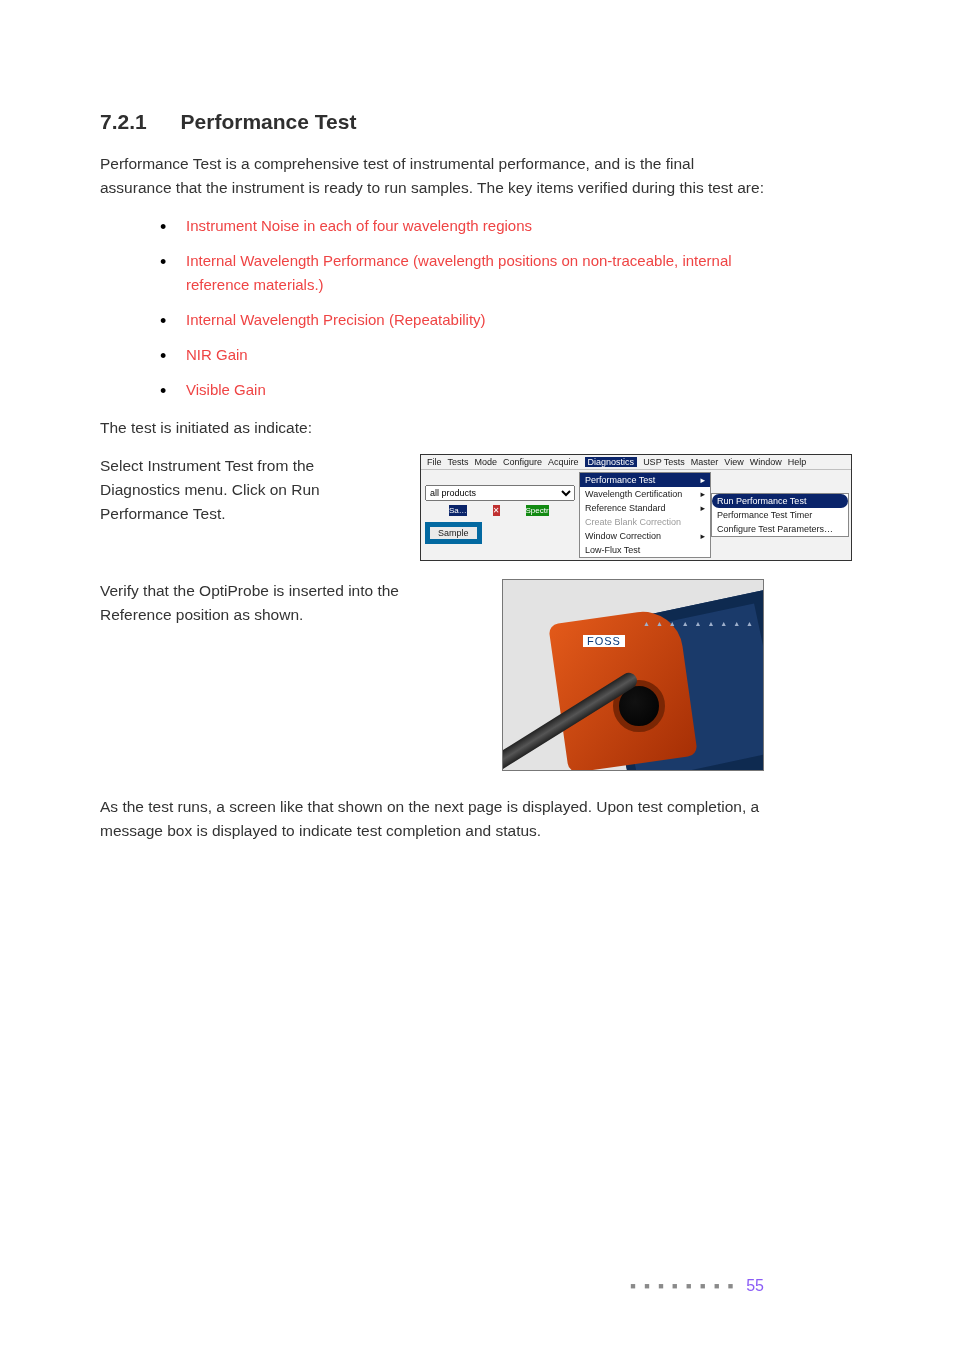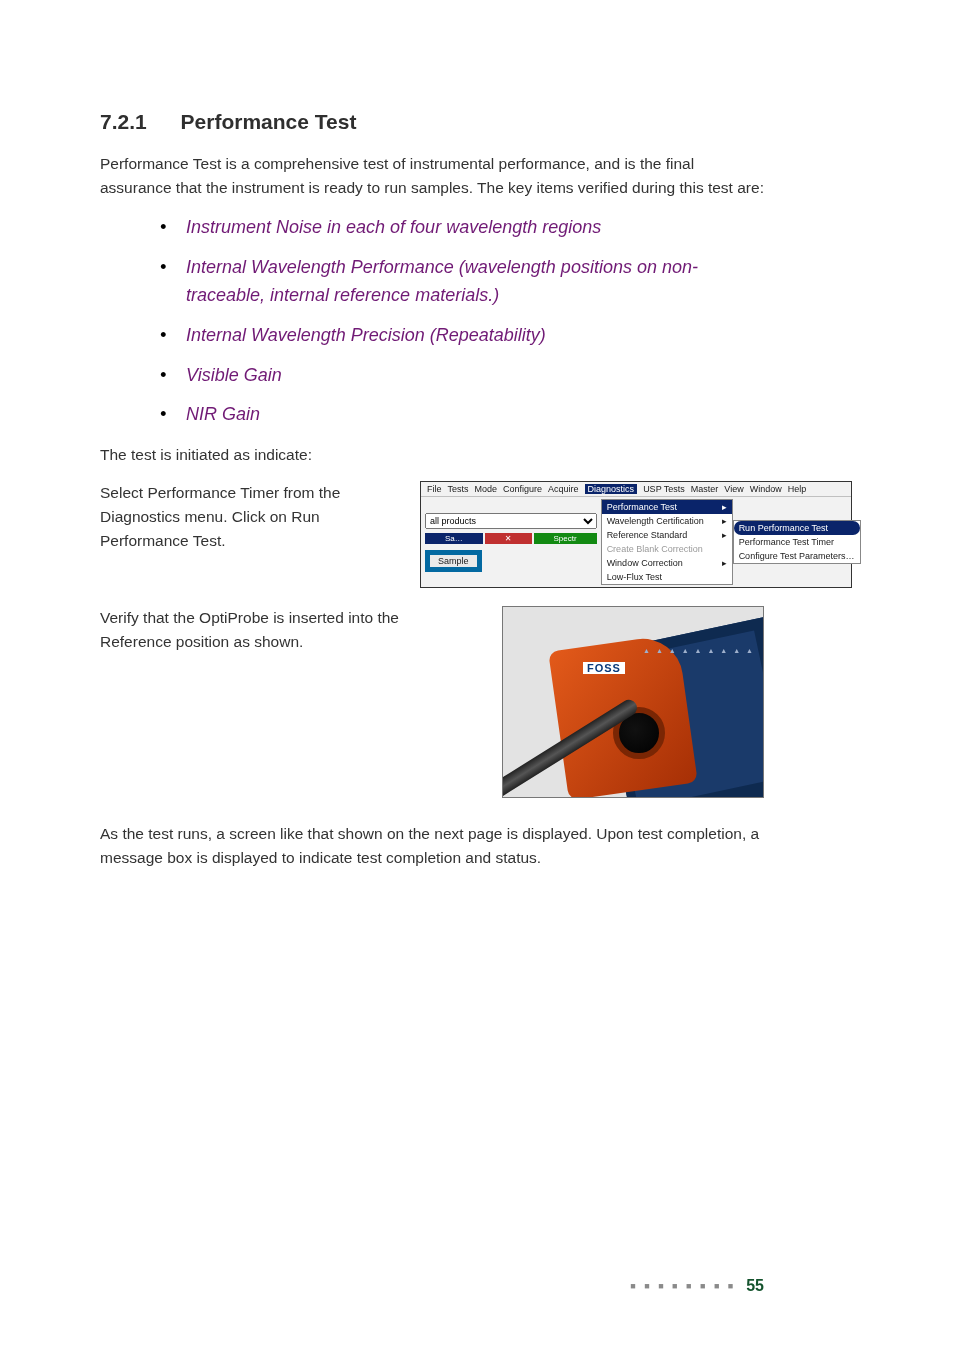--- a/index.html
+++ b/index.html
@@ -33,25 +33,24 @@
     color: #333333;
   }
   ul.bullets {
     list-style: none;
     margin: 0 0 14px 0;
     padding: 0 0 0 60px;
   }
   ul.bullets li {
     position: relative;
     padding-left: 26px;
-    font-size: 18px;
+    font-size: 15px;
     line-height: 1.55;
     margin: 0 0 12px 0;
-    color: #701a75;
-    font-style: italic;
+    color: #ef4444;
   }
   ul.bullets li::before {
     content: "•";
     position: absolute;
     left: 0;
     top: 0;
     font-size: 18px;
     color: #000;
   }
   .row1 {
@@ -109,22 +108,23 @@
   }
   .menu-shot .left .docrow {
     margin-top: 4px;
     display: flex;
     gap: 2px;
     align-items: center;
   }
   .menu-shot .left .docrow .tab {
     background: #0a246a;
     color: #fff;
-    padding: 1px 20px;
+    padding: 1px 0;
     font-size: 8px;
+    margin-left: 24px;
   }
   .menu-shot .left .docrow .tab.green { background: #128a12; }
   .menu-shot .left .docrow .tab.red   { background: #c03030; }
   .menu-shot .left .btn {
     display: inline-block;
     margin-top: 6px;
     border: 5px solid #0369a1;
     padding: 1px 8px;
     background: #eaeaea;
     font-size: 9px;
@@ -195,21 +195,21 @@
     border-radius: 10px 40px 10px 10px;
     transform: rotate(-8deg);
   }
   .photo .fosslabel {
     position: absolute;
     left: 80px;
     top: 55px;
     background: #fff;
     color: #0a3a7a;
     font-size: 11px;
-    font-weight: 700;
+    font-weight: 400;
     padding: 0px 4px;
     letter-spacing: 1px;
   }
   .photo .dots {
     position: absolute;
     right: 8px;
     top: 40px;
     color: #9fb0cc;
     font-size: 7px;
     line-height: 7px;
@@ -246,50 +246,50 @@
     color: #333;
   }
   .footer .bars {
     color: #8a8a8a;
     letter-spacing: 3px;
     font-size: 9px;
     margin-right: 6px;
     vertical-align: 2px;
   }
   .footer .pg {
-    font-weight: 700;
+    font-weight: 400;
     font-size: 16px;
-    color: #14532d;
+    color: #8b5cf6;
   }
 </style>
 </head>
 <body>
 
 <div class="page">
 
   <h2 class="section-heading">
     <span class="num">7.2.1</span>
     <span>Performance Test</span>
   </h2>
 
   <p class="body">Performance Test is a comprehensive test of instrumental performance, and is the final assurance that the instrument is ready to run samples. The key items verified during this test are:</p>
 
   <ul class="bullets">
     <li>Instrument Noise in each of four wavelength regions</li>
     <li>Internal Wavelength Performance (wavelength positions on non-traceable, internal reference materials.)</li>
     <li>Internal Wavelength Precision (Repeatability)</li>
+    <li>NIR Gain</li>
     <li>Visible Gain</li>
-    <li>NIR Gain</li>
   </ul>
 
   <p class="body">The test is initiated as indicate:</p>
 
   <div class="row1">
     <div class="text-col">
-      <p class="body">Select Performance Timer from the Diagnostics menu. Click on Run Performance Test.</p>
+      <p class="body">Select Instrument Test from the Diagnostics menu. Click on Run Performance Test.</p>
     </div>
     <div class="img-col">
 
       <div class="menu-shot">
         <div class="menubar">
           <span>File</span>
           <span>Tests</span>
           <span>Mode</span>
           <span>Configure</span>
           <span>Acquire</span>

